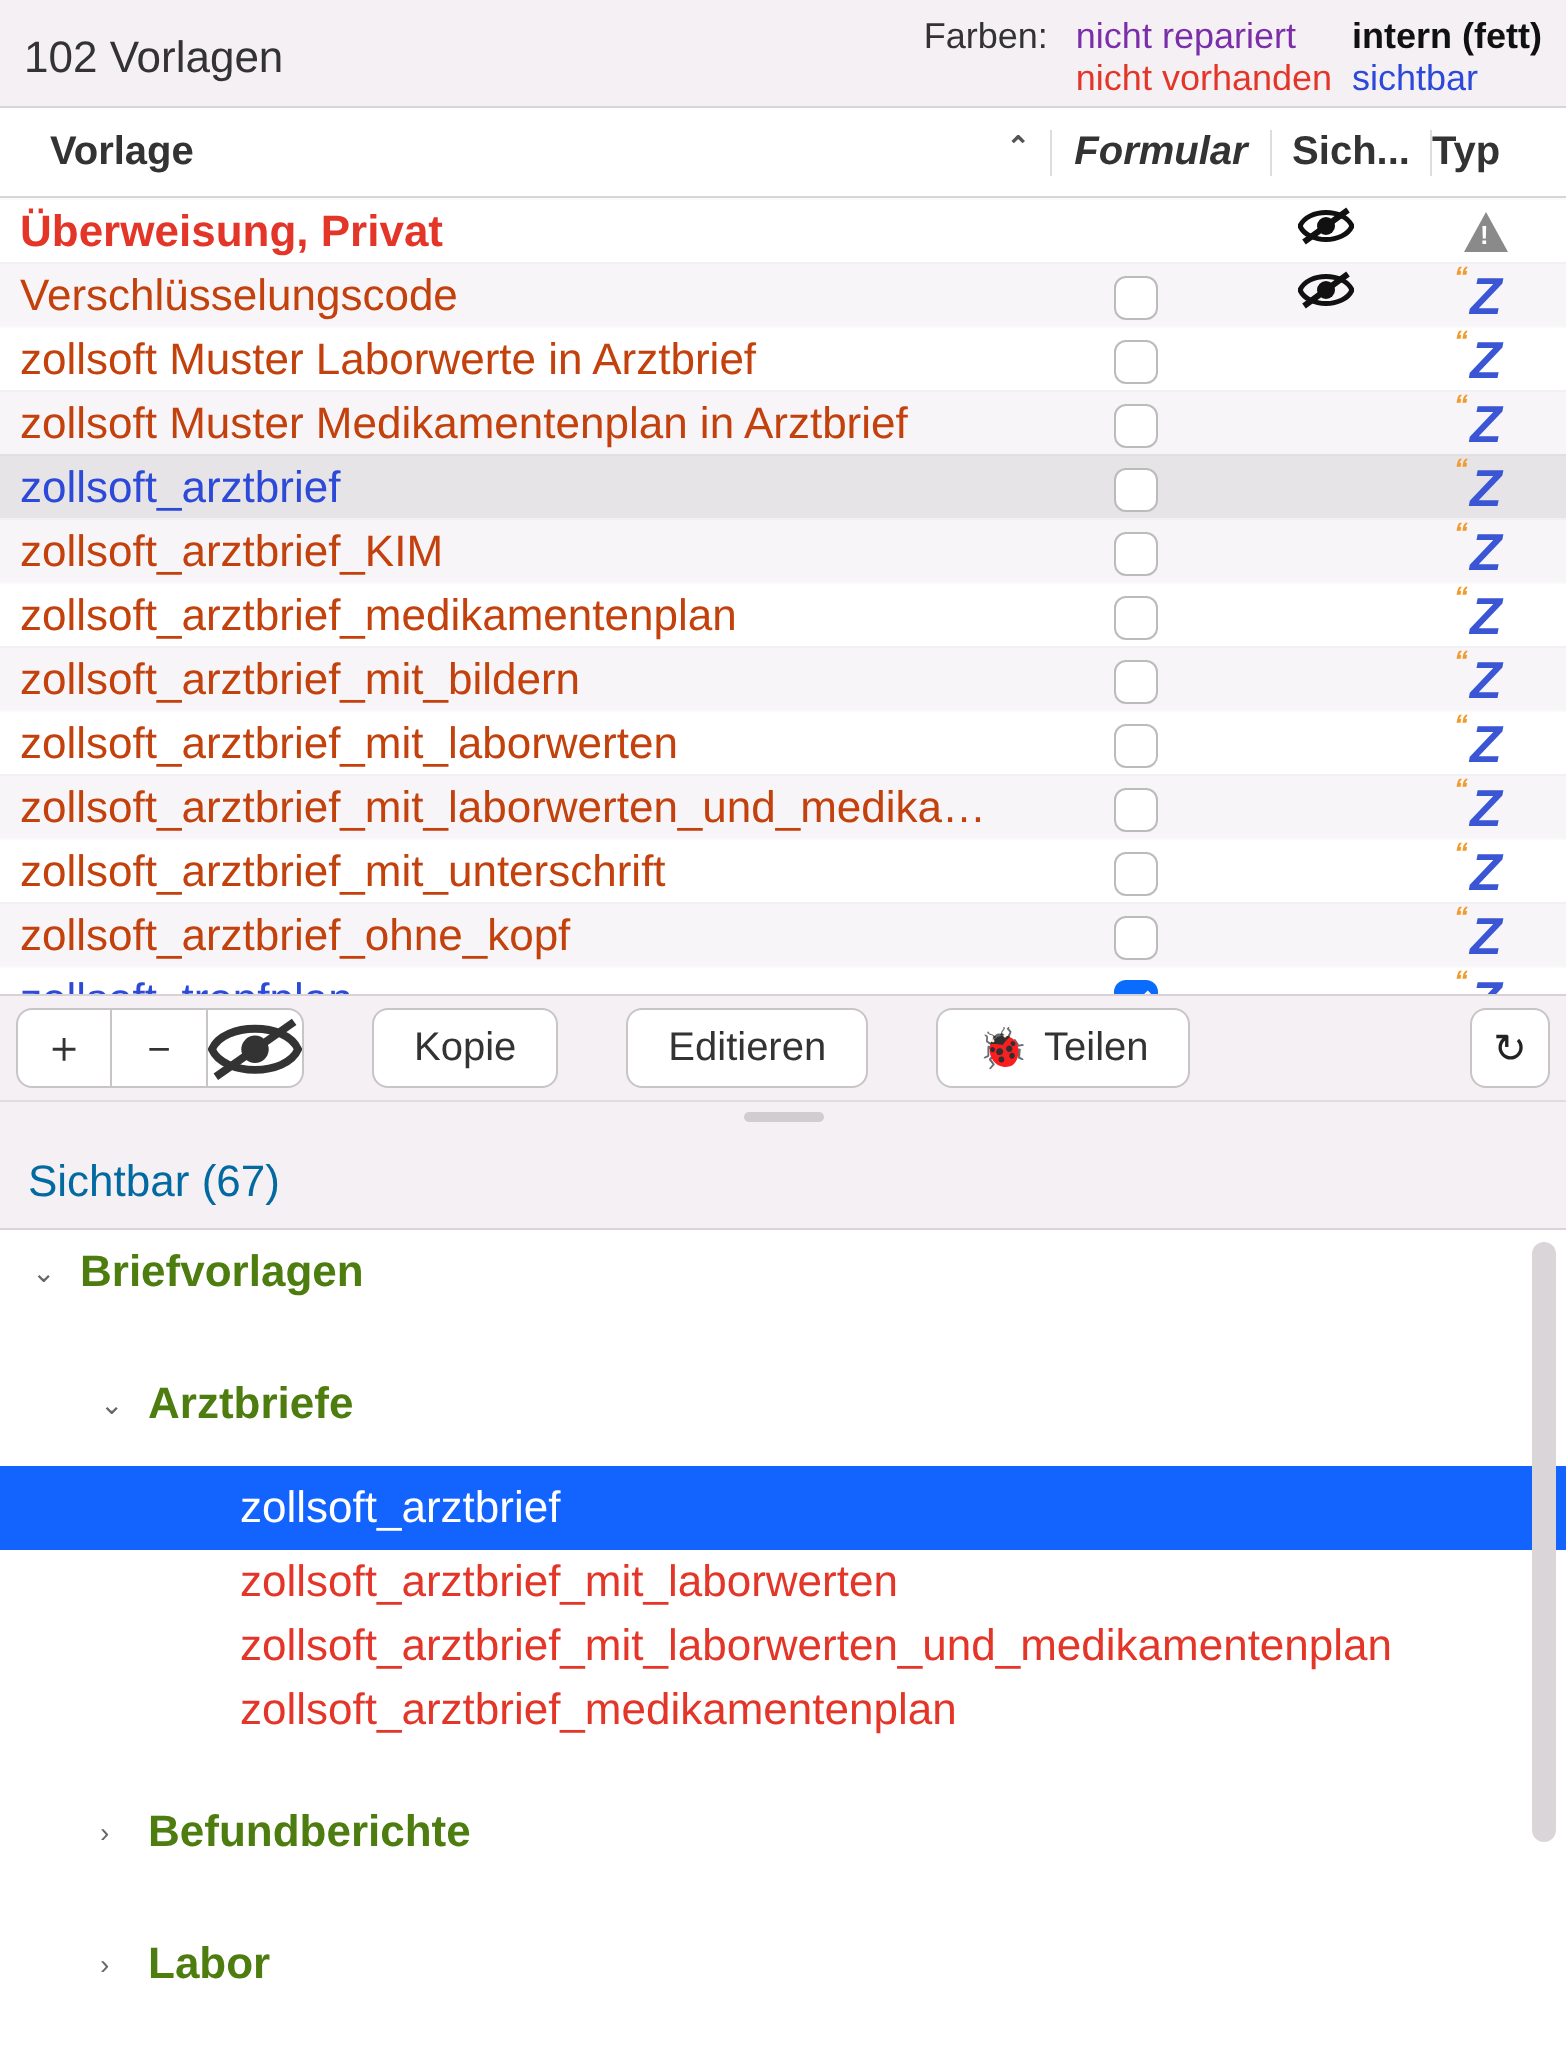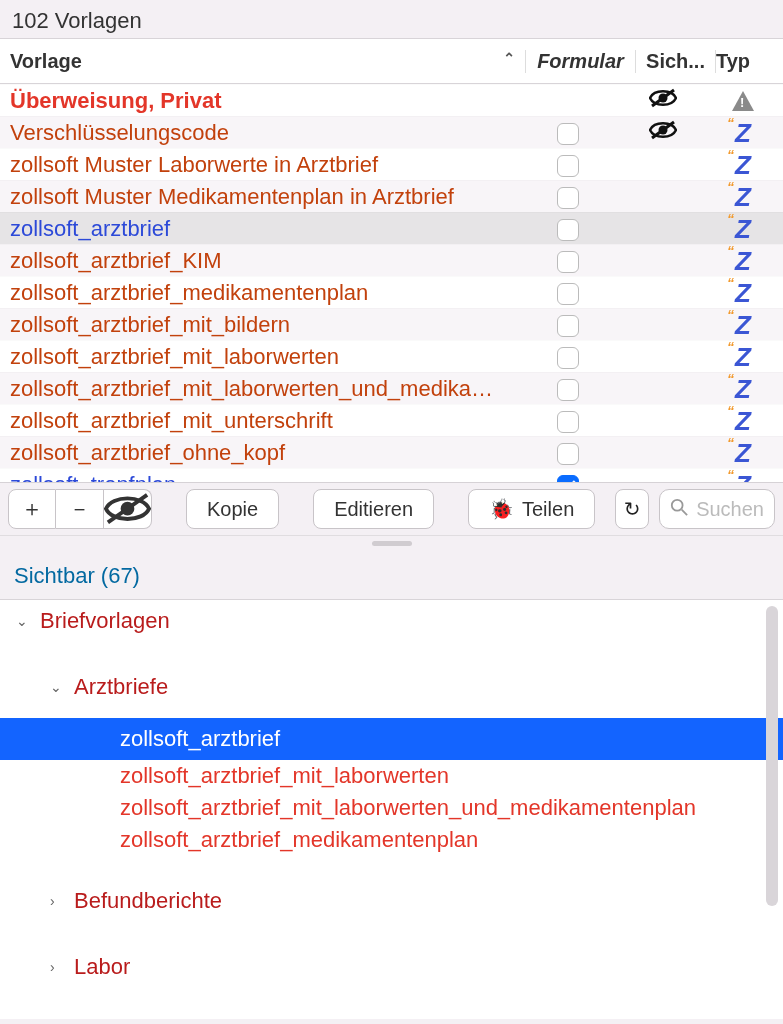--- a/index.html
+++ b/index.html
@@ -30,21 +30,21 @@
     display:flex;
     align-items:center;
     background:#fff;
     border-top:1px solid #d8d4d8;
     border-bottom:1px solid #d8d4d8;
     height:46px;
     font-size:20px;
     font-weight:600;
     color:#333;
   }
-  .col-name { flex:1; padding:0 10px; display:flex; align-items:flex-start; gap:6px;}
+  .col-name { flex:1; padding:0 10px; display:flex; align-items:flex-start; gap:6px;margin-left:15px;}
   .col-form { width:110px; border-left:1px solid #ddd; text-align:center;font-style:italic;}
   .col-sich { width:80px; border-left:1px solid #ddd; text-align:center;}
   .col-typ { width:68px; border-left:1px solid #ddd; }
   .sort-arrow { margin-left:auto; font-size:14px; color:#555;}
   .table-body { background:#fff; max-height:398px; overflow:hidden; }
   .row {
     display:flex;
     align-items:center;
     height:32px;
     font-size:22px;
@@ -131,29 +131,40 @@
     display:flex; align-items:center; height:42px; font-size:22px; color:#888;
     padding-left:16px;
   }
   .tree-row.lvl1 { padding-left:50px; }
   .tree-row.lvl2 { padding-left:120px; font-size:22px;}
   .tree-row.lvl2 .leaf-red { color:#e33629; }
   .tree-row.lvl2 .leaf-blue { color:#e33629; }
   .tree-row.selected2 { background:#1364ff; color:#fff;}
   .tree-row.selected2 .leaf-blue{ color:#fff;}
   .tree-row .chev { width:24px; font-size:14px; color:#666; }
-  .tree-row .tree-label { color:#b91c1c; font-weight:400;}
+  .tree-row .tree-label { color:#4d7c0f; font-weight:700;}
   .spacer-row { height:24px; }
   .bug-icon{ font-size:20px;}
 </style>
 </head>
 <body>
 
 <div class="header">
   <div class="header-title">102 Vorlagen</div>
+  <div class="header-legend">
+    <span class="legend-label">Farben:</span>
+    <div class="legend-col">
+      <span class="c-purple">nicht repariert</span>
+      <span class="c-red">nicht vorhanden</span>
+    </div>
+    <div class="legend-col">
+      <span class="c-black-bold">intern (fett)</span>
+      <span class="c-blue">sichtbar</span>
+    </div>
+  </div>
 </div>
 
 <div class="table-head">
   <div class="col-name">
     <span>Vorlage</span>
     <span class="sort-arrow">⌃</span>
   </div>
   <div class="col-form">Formular</div>
   <div class="col-sich">Sich...</div>
   <div class="col-typ">Typ</div>
@@ -287,29 +298,20 @@
     </div>
   </div>
   <div class="pill-btn">Kopie</div>
   <div class="pill-btn">Editieren</div>
   <div class="pill-btn">
     <span class="bug-icon">🐞</span>
     <span>Teilen</span>
   </div>
   <div style="flex:1"></div>
   <div class="round-btn">↻</div>
-  <div class="search-box">
-    <span>
-      <svg width="18" height="18" viewBox="0 0 20 20">
-          <circle cx="8" cy="8" r="6" fill="none" stroke="#999" stroke-width="2"></circle>
-          <line x1="13" y1="13" x2="19" y2="19" stroke="#999" stroke-width="2"></line>
-        </svg>
-    </span>
-    <span style="color:#bbb">Suchen</span>
-  </div>
 </div>
 
 <div class="divider-handle"></div>
 
 <div class="section2-title">Sichtbar (67)</div>
 <div class="tree">
   <div class="tree-scrollbar"></div>
 
   <div class="tree-row">
     <span class="chev">⌄</span>

